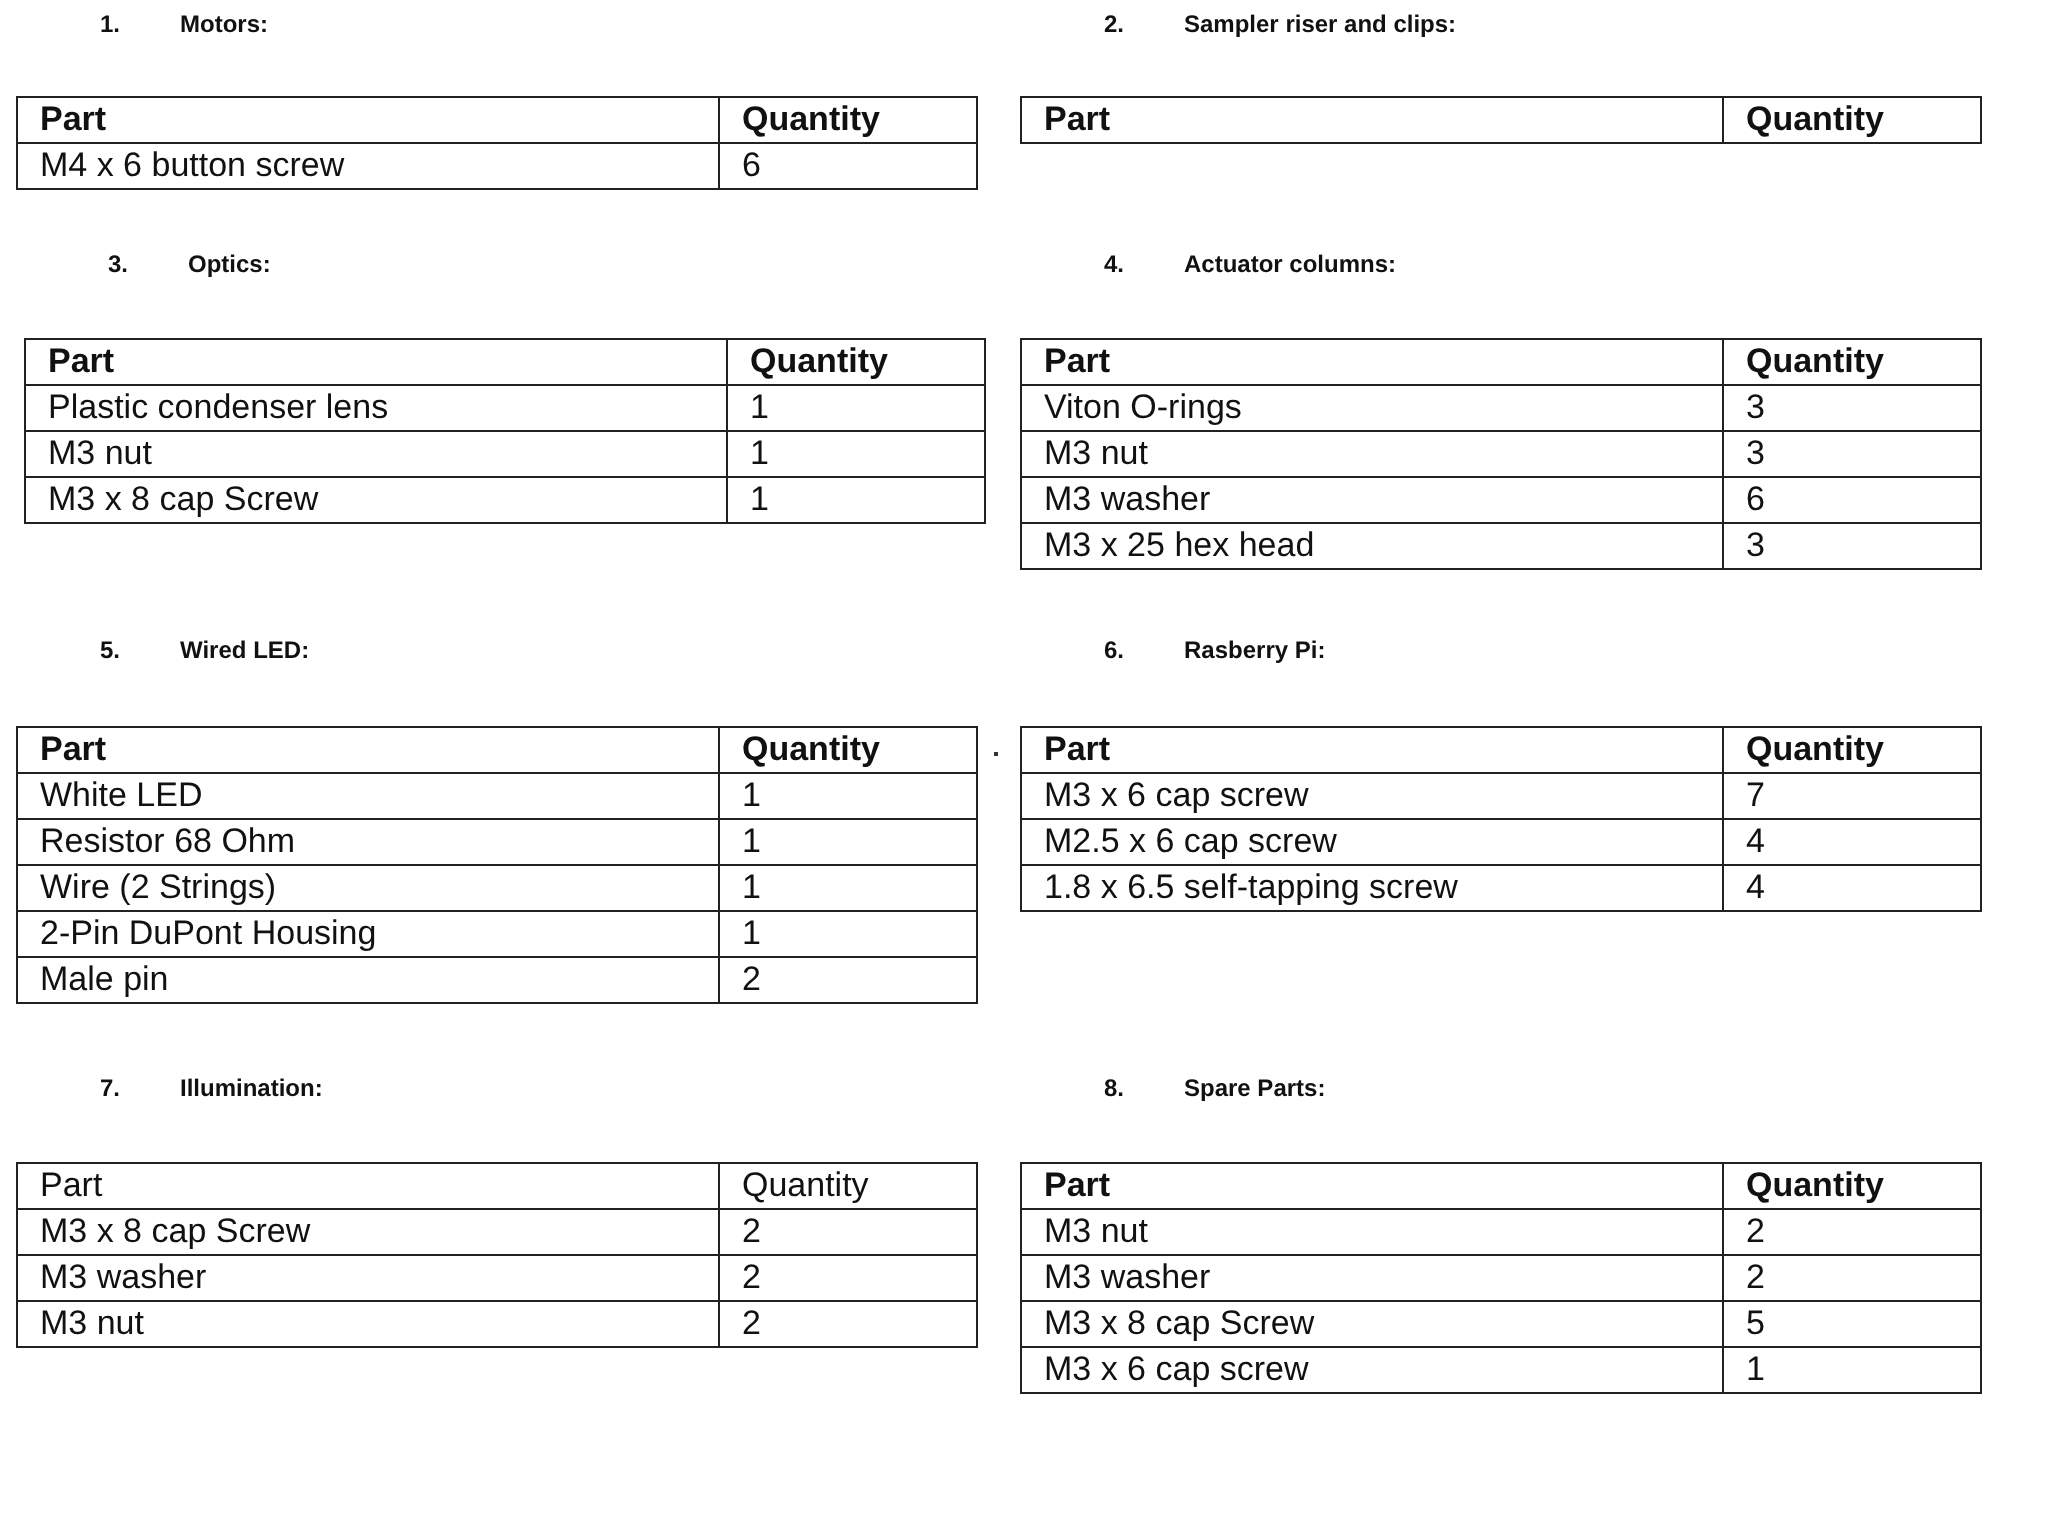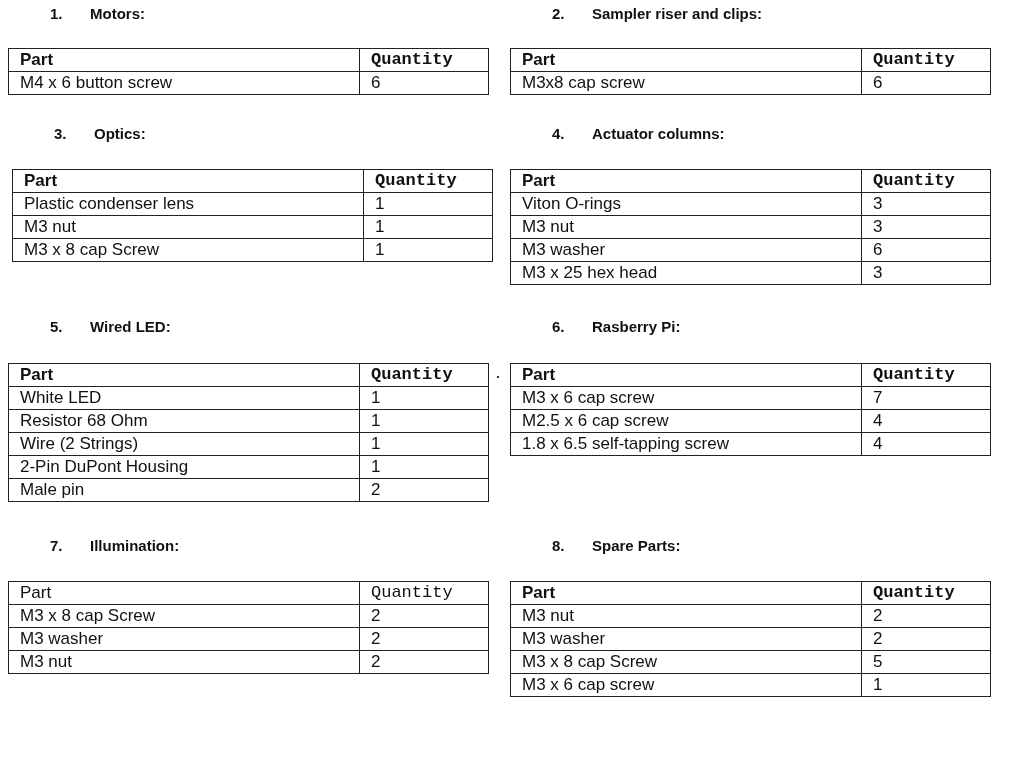--- a/index.html
+++ b/index.html
@@ -1,24 +1,24 @@
 <!DOCTYPE html>
 <html><head>
 <meta charset="utf-8">
 <style>
   html, body { margin:0; padding:0; background:#ffffff; }
   body { width:1024px; height:766px; position:relative; overflow:hidden;
          font-family:"Liberation Sans", "DejaVu Sans", sans-serif; color:#111; }
   .section { position:absolute; width:480px; }
-  .heading { position:absolute; left:42px; top:0; font-weight:bold; font-size:15px; color:#111; white-space:nowrap; }
+  .heading { position:absolute; left:42px; top:0; font-weight:bold; font-size:12px; color:#111; white-space:nowrap; }
   .heading .num { display:inline-block; width:40px; }
   table { position:absolute; left:0; border-collapse:collapse; width:480px; table-layout:fixed; }
   td { border:1.5px solid #222; height:22px; padding:0 0 0 11px; font-size:17px; line-height:22px; white-space:nowrap; overflow:hidden; }
   td.part { width:339px; }
-  td.qty { width:117px;font-family:Liberation Mono, monospace; }
+  td.qty { width:117px; }
   tr.hdr td { font-weight:bold; }
   tr.hdr.normal td { font-weight:normal; }
   .dot { position:absolute; left:497px; top:376px; width:2px; height:2px; background:#333; }
 </style>
 </head>
 <body>
 
 <div class="section" style="left:8px; top:5px; height:95px;">
   <div class="heading">
     <span class="num">1.</span><span>Motors:</span>
@@ -40,24 +40,20 @@
 <div class="section" style="left:510px; top:5px; height:95px;">
   <div class="heading">
     <span class="num">2.</span><span>Sampler riser and clips:</span>
   </div>
   <table style="top:43px;">
     <tbody>
         <tr class="hdr">
       <td class="part">Part</td>
       <td class="qty">Quantity</td>
     </tr>
-    <tr>
-      <td>M3x8 cap screw</td>
-      <td>6</td>
-    </tr>
   </tbody>
     </table>
 </div>
 
 <div class="section" style="left:12px; top:125px; height:145px;">
   <div class="heading">
     <span class="num">3.</span><span>Optics:</span>
   </div>
   <table style="top:44px;">
     <tbody>

